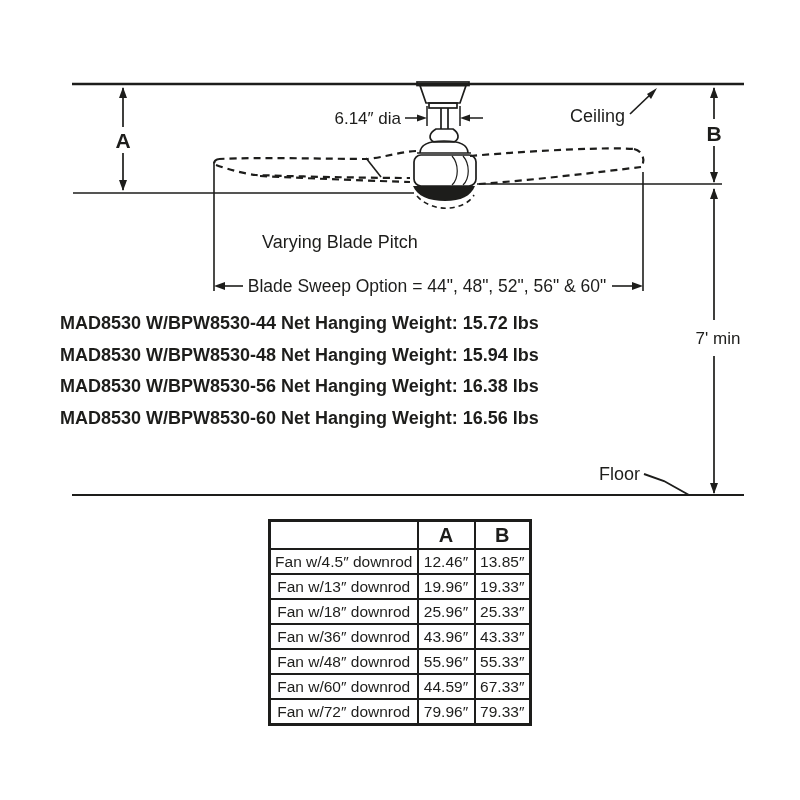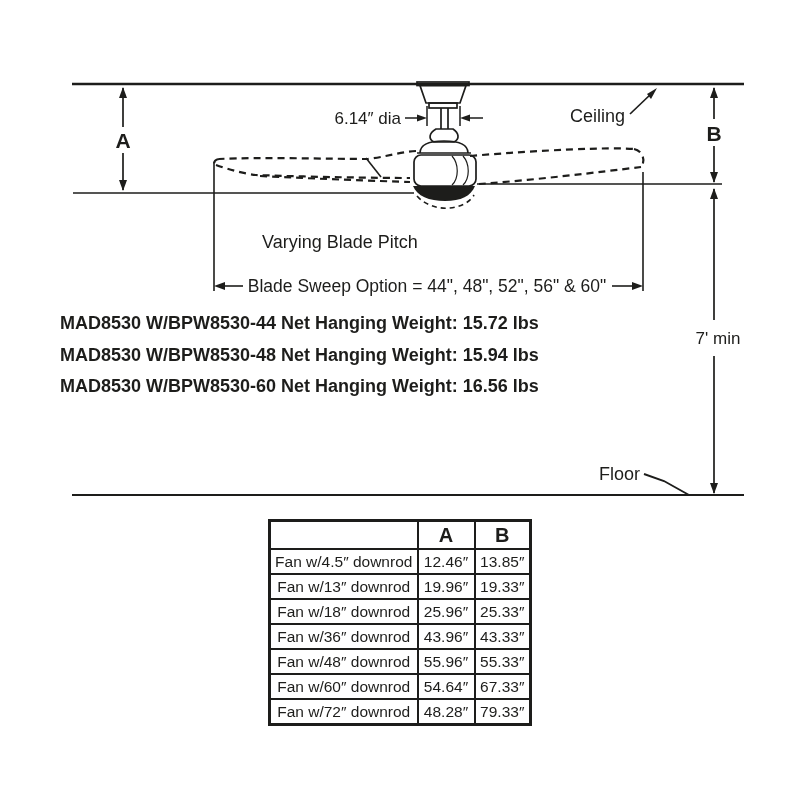--- a/index.html
+++ b/index.html
@@ -123,20 +123,21 @@
     <polygon points="214,286 225,282 225,290" fill="#1d1d1b"></polygon>
     <polygon points="643,286 632,282 632,290" fill="#1d1d1b"></polygon>
     <text x="427" y="292" text-anchor="middle" font-size="17.5">Blade Sweep Option = 44", 48", 52", 56" &amp; 60"</text>
 
     <text class="note-text" x="262" y="248">Varying Blade Pitch</text>
   </svg>
 
   <div id="weights">
     <div>MAD8530 W/BPW8530-44 Net Hanging Weight: 15.72 lbs</div>
     <div>MAD8530 W/BPW8530-48 Net Hanging Weight: 15.94 lbs</div>
+    <div>MAD8530 W/BPW8530-56 Net Hanging Weight: 16.38 lbs</div>
     <div>MAD8530 W/BPW8530-60 Net Hanging Weight: 16.56 lbs</div>
   </div>
 
   <table id="downrod-table">
     <colgroup>
         <col style="width:148px">
         <col style="width:57px">
         <col style="width:56px">
       </colgroup>
     <tbody>
@@ -165,24 +166,24 @@
       <td>43.96″</td>
       <td>43.33″</td>
     </tr>
     <tr>
       <td>Fan w/48″ downrod</td>
       <td>55.96″</td>
       <td>55.33″</td>
     </tr>
     <tr>
       <td>Fan w/60″ downrod</td>
-      <td>54.64″</td>
+      <td>44.59″</td>
       <td>67.33″</td>
     </tr>
     <tr>
       <td>Fan w/72″ downrod</td>
-      <td>48.28″</td>
+      <td>79.96″</td>
       <td>79.33″</td>
     </tr>
   </tbody>
     </table>
 
 </div>
 
 </body></html>

